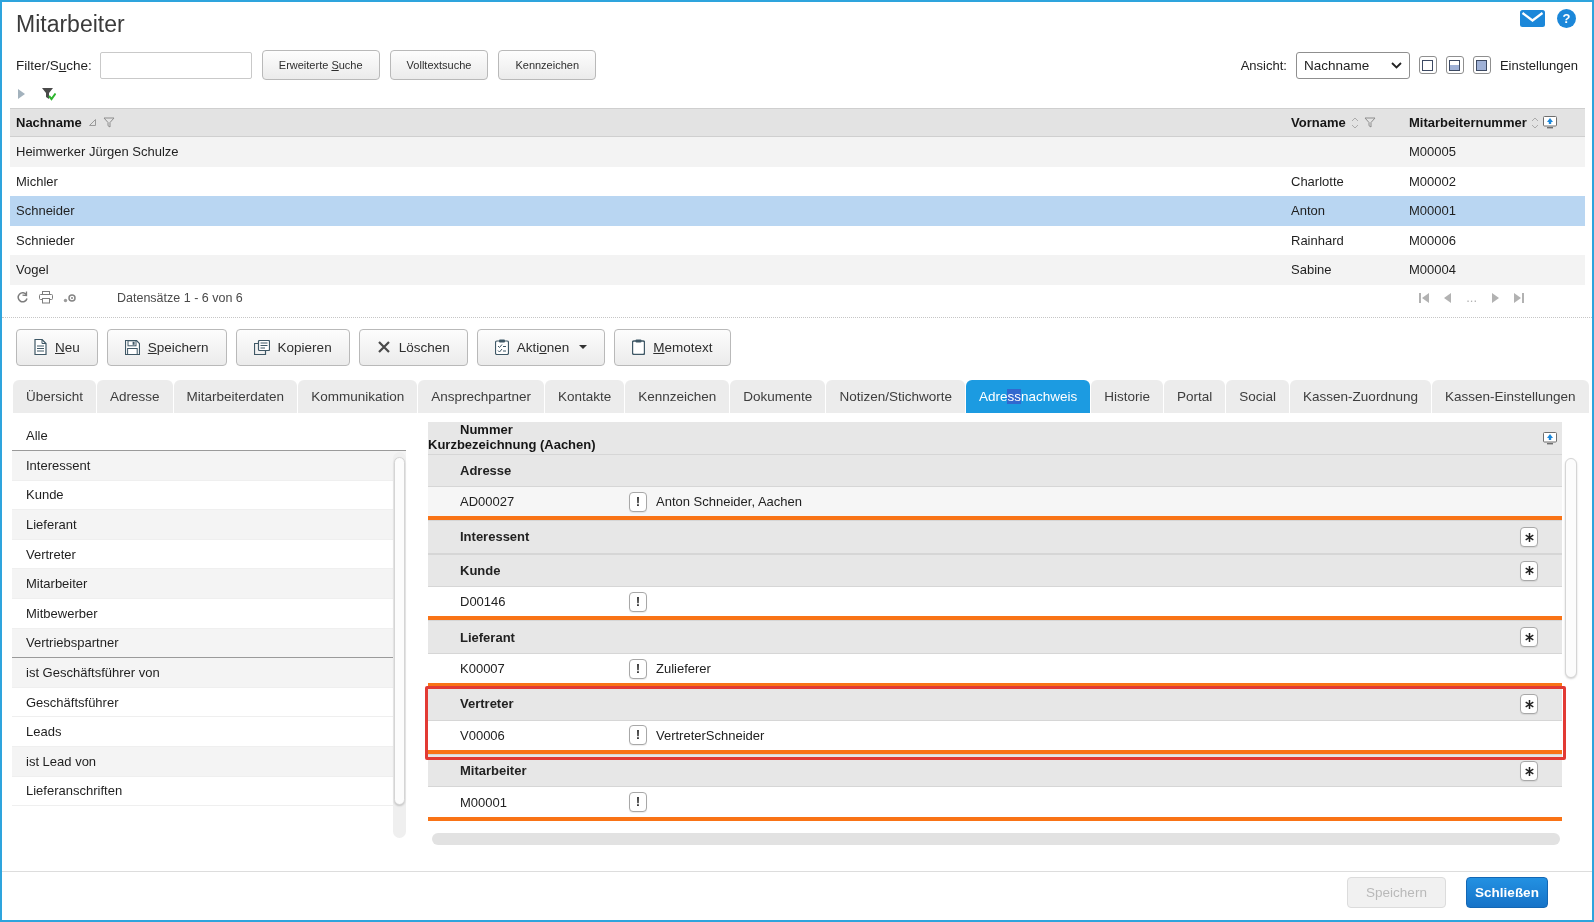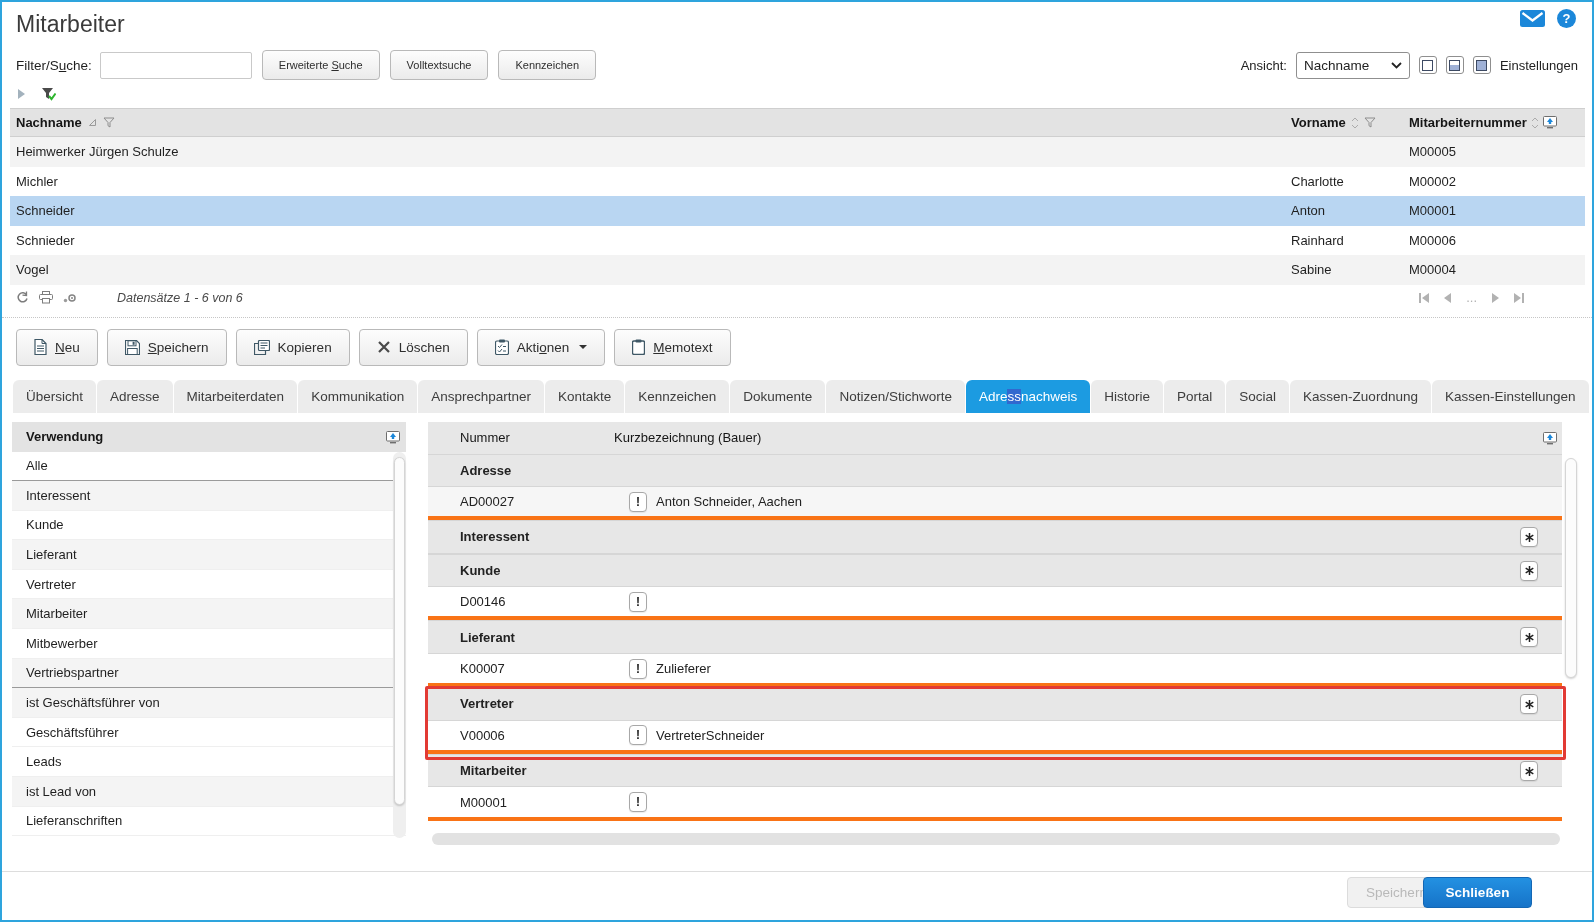--- a/index.html
+++ b/index.html
@@ -41,21 +41,21 @@
            font-weight:bold; font-size:13px; color:#161616; }
   .c-nach { flex:1; padding-left:6px; display:flex; align-items:center; gap:6px; }
   .c-vor  { width:118px; display:flex; align-items:center; gap:5px; }
   .c-num  { width:176px; display:flex; align-items:center; gap:4px; }
   .grow { display:flex; height:29.5px; align-items:center; font-size:13px; color:#1f1f1f; cursor:pointer; }
   .grow.alt { background:#f3f3f3; }
   .grow.sel { background:#b9d6f2; }
 
   
   .pagrow { height:26px; display:flex; align-items:center; padding:0 68px 0 14px; gap:10px; }
-  .records { font-style:italic; color:#4a4a4a; font-size:12.5px; margin-left:30px; }
+  .records { color:#4a4a4a; font-size:12.5px; margin-left:30px; }
   .pager { margin-left:auto; display:flex; align-items:center; gap:15px; color:#b2b2b2; }
   .pg { display:inline-flex; align-items:center; gap:1px; cursor:default; }
   .tri-l { width:0; height:0; border-right:7px solid #b2b2b2; border-top:5px solid transparent; border-bottom:5px solid transparent; }
   .tri-r { width:0; height:0; border-left:7px solid #b2b2b2; border-top:5px solid transparent; border-bottom:5px solid transparent; }
   .pbar { width:2px; height:10px; background:#b2b2b2; }
   .dotsep { margin-top:6px; border-top:1px dotted #c6c6c6; }
 
   
   .toolbar { padding:11px 14px 13px; display:flex; gap:9px; }
   .toolbar .btn { height:37px; padding:0 17px; font-size:13.5px; }
@@ -77,22 +77,22 @@
   .leftpanel { position:absolute; left:10px; top:0; width:394px; }
   .vitem { height:29.6px; display:flex; align-items:center; padding-left:14px; font-size:13px; color:#1f1f1f;
            border-bottom:1px solid #efefef; cursor:pointer; }
   .vitem.alt { background:#f4f4f4; }
   .vitem.sepstrong { border-bottom:1px solid #9a9a9a; }
   .lscroll { position:absolute; right:0; top:30px; width:13px; height:386px; background:#efefef; border-radius:7px; }
   .lthumb { position:absolute; top:5px; left:1px; width:11px; height:348px; background:#fcfcfc;
             border:1px solid #d5d5d5; border-radius:6px; box-shadow:0 1px 2px rgba(0,0,0,.18); }
 
   .rightpanel { position:absolute; left:426px; top:0; width:1150px; }
-  .rphead { height:32px; background:#e7e7e7; display:flex; align-items:center; font-weight:normal; font-size:13px;
-            color:#161616; position:relative; width:1134px; }
+  .rphead { height:32px; background:#e7e7e7; display:flex; font-weight:bold; font-size:13px;
+            color:#161616; position:relative; width:1134px;flex-direction:column; }
   .rphead .coln { width:186px; padding-left:32px; }
   .rphead .micon { position:absolute; right:4px; top:10px; }
   .rrow { height:33.4px; width:1134px; display:flex; align-items:center; position:relative; }
   .rgroup { background:#e7e7e7; border-top:1px solid #d6d6d6; border-bottom:1px solid #d6d6d6; font-weight:bold; padding-left:32px; }
   .ritem { background:#fff; border-bottom:4px solid #f97316; padding-left:32px; }
   .ritem.shade { background:#f6f6f6; }
   .ritem .num { width:169px; }
   .sqbtn { width:18px; height:20px; background:#fff; border:1px solid #a8a8a8; border-radius:4px;
            display:inline-flex; align-items:center; justify-content:center; font-weight:bold; font-size:12px; color:#222;
            box-shadow:0 1px 1px rgba(0,0,0,.08); cursor:pointer; }
@@ -100,21 +100,21 @@
   .starbtn { position:absolute; right:24px; top:6px; }
   .redbox { position:absolute; left:-3px; top:264px; width:1141px; height:74px; border:3px solid #e23a34; border-radius:2px; pointer-events:none; }
   .rscroll-thumb { position:absolute; left:1137px; top:36px; width:12px; height:220px; background:#fcfcfc;
                    border:1px solid #d5d5d5; border-radius:6px; box-shadow:0 1px 2px rgba(0,0,0,.18); }
   .hscroll { position:absolute; left:4px; top:411px; width:1128px; height:12px; background:#e2e2e2; border-radius:6px; }
 
   
   .footer { position:absolute; left:0; right:0; bottom:0; height:49px; border-top:1px solid #ddd; background:#fff; }
   .fbtn { position:absolute; top:5px; height:31px; border-radius:4px; font-size:13.5px; display:flex; align-items:center; justify-content:center; }
   .fsave { right:146px; width:99px; background:#f1f1f1; border:1px solid #dcdcdc; color:#b9b9b9; }
-  .fclose { right:60px; width:109px; background:linear-gradient(#2391e2,#1673c8); border:1px solid #1467b4; color:#fff; font-weight:bold; cursor:pointer; }
+  .fclose { right:44px; width:82px; background:linear-gradient(#2391e2,#1673c8); border:1px solid #1467b4; color:#fff; font-weight:bold; cursor:pointer; }
 
   .u { text-decoration:underline; }
   .ico { display:inline-flex; }
   svg { display:block; }
 </style>
 </head>
 <body>
 
 <div class="window">
 
@@ -396,30 +396,20 @@
         <span>Kassen-Zuordnung</span>
       </div>
     <div class="tab">
         <span>Kassen-Einstellungen</span>
       </div>
   </div>
 
   <div class="content">
 
     <div class="leftpanel">
-      <div class="phead">
-        <span>Verwendung</span>
-        <span class="micon ico">
-            <svg width="15" height="13">
-              <rect x="0.5" y="0.5" width="13" height="9.5" rx="1" fill="#fff" stroke="#6e6e6e"></rect>
-              <path d="M7 2 L10 6 H8.2 V8 H5.8 V6 H4 Z" fill="#1b87d9"></path>
-              <rect x="4" y="11" width="6" height="1.4" fill="#6e6e6e"></rect>
-            </svg>
-          </span>
-      </div>
       <div class="vitem sepstrong">
           <span>Alle</span>
         </div>
       <div class="vitem alt">
           <span>Interessent</span>
         </div>
       <div class="vitem">
           <span>Kunde</span>
         </div>
       <div class="vitem alt">
@@ -453,21 +443,21 @@
           <span>Lieferanschriften</span>
         </div>
       <div class="lscroll">
           <div class="lthumb"></div>
         </div>
     </div>
 
     <div class="rightpanel">
       <div class="rphead">
         <span class="coln">Nummer</span>
-        <span>Kurzbezeichnung (Bauer)</span>
+        <span>Kurzbezeichnung (Aachen)</span>
         <span class="micon ico">
             <svg width="15" height="13">
               <rect x="0.5" y="0.5" width="13" height="9.5" rx="1" fill="#fff" stroke="#6e6e6e"></rect>
               <path d="M7 2 L10 6 H8.2 V8 H5.8 V6 H4 Z" fill="#1b87d9"></path>
               <rect x="4" y="11" width="6" height="1.4" fill="#6e6e6e"></rect>
             </svg>
           </span>
       </div>
 
       <div class="rrow rgroup">

